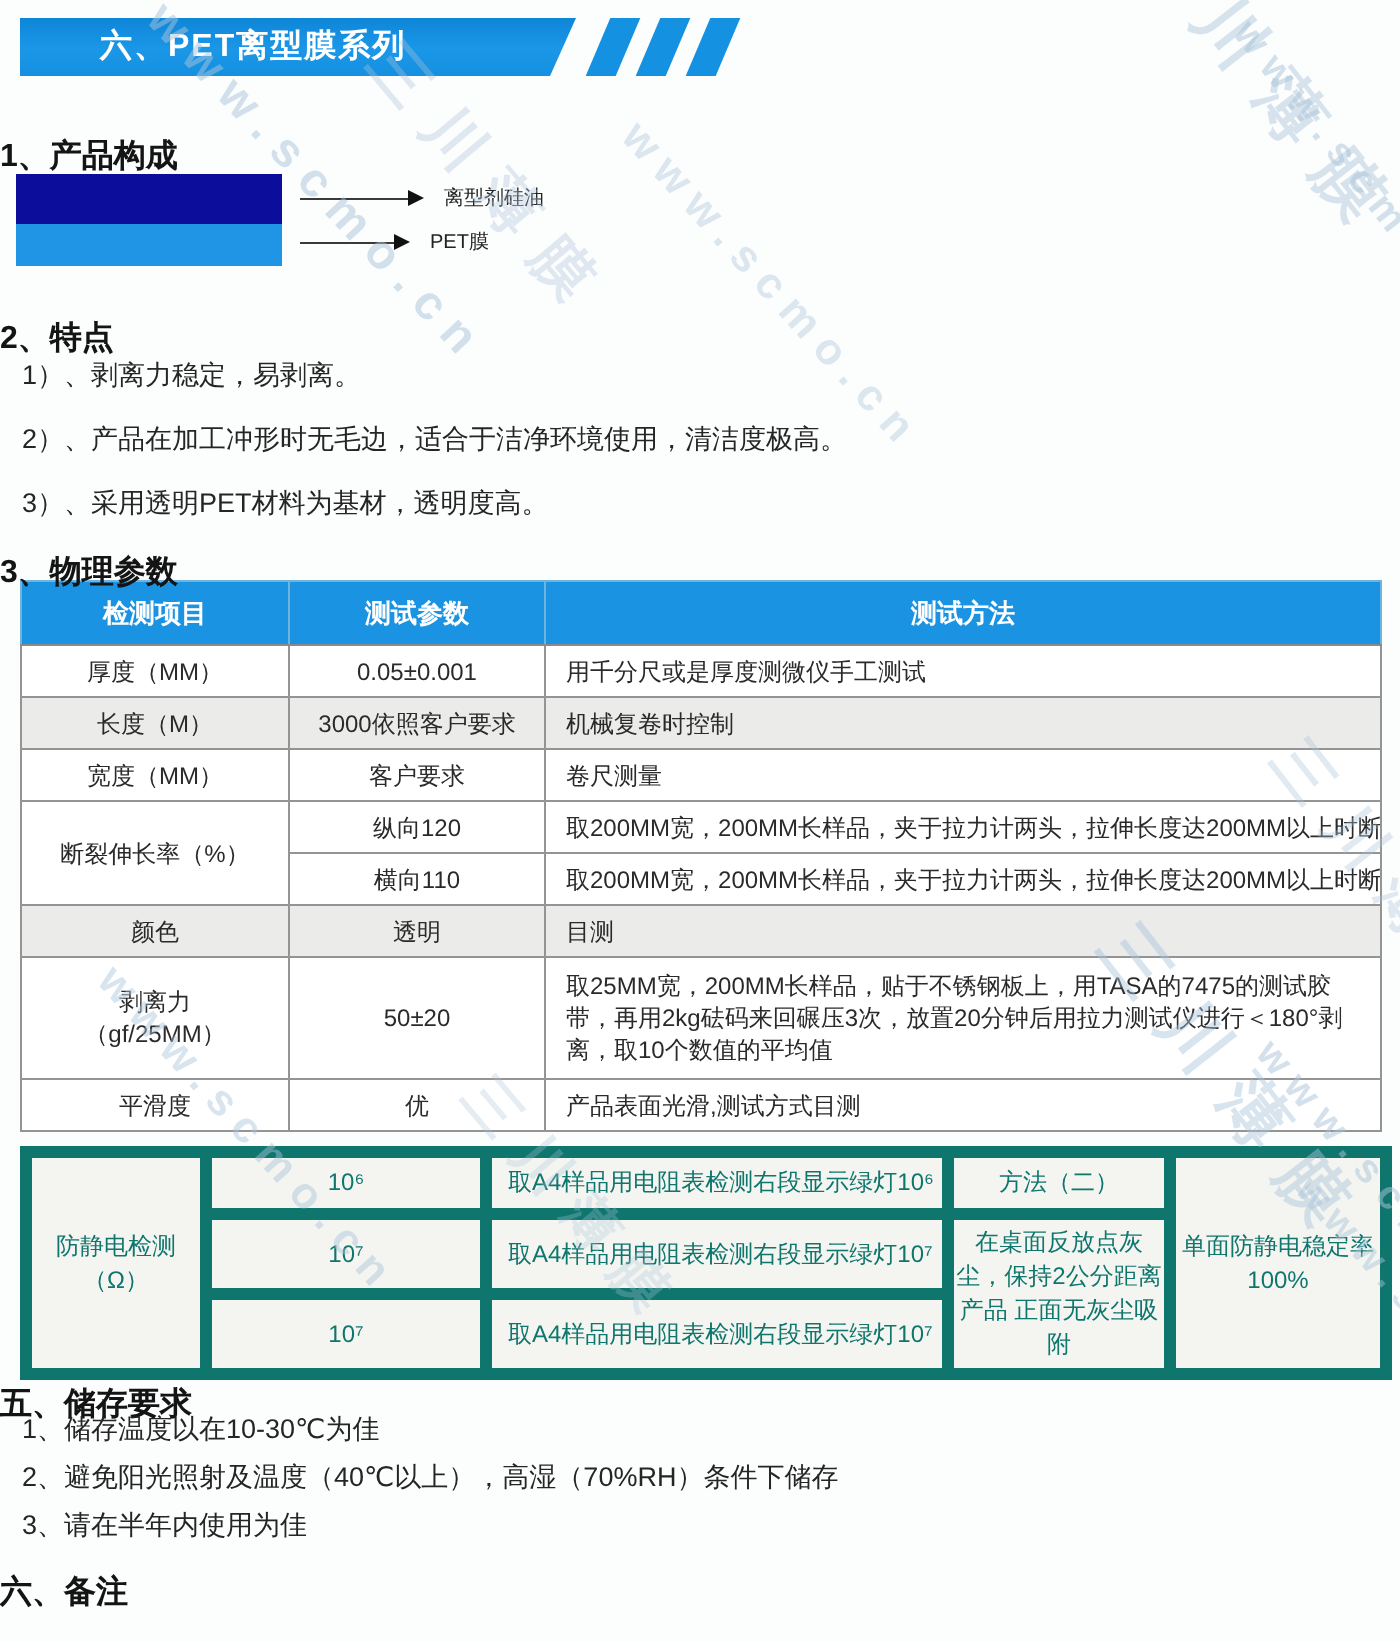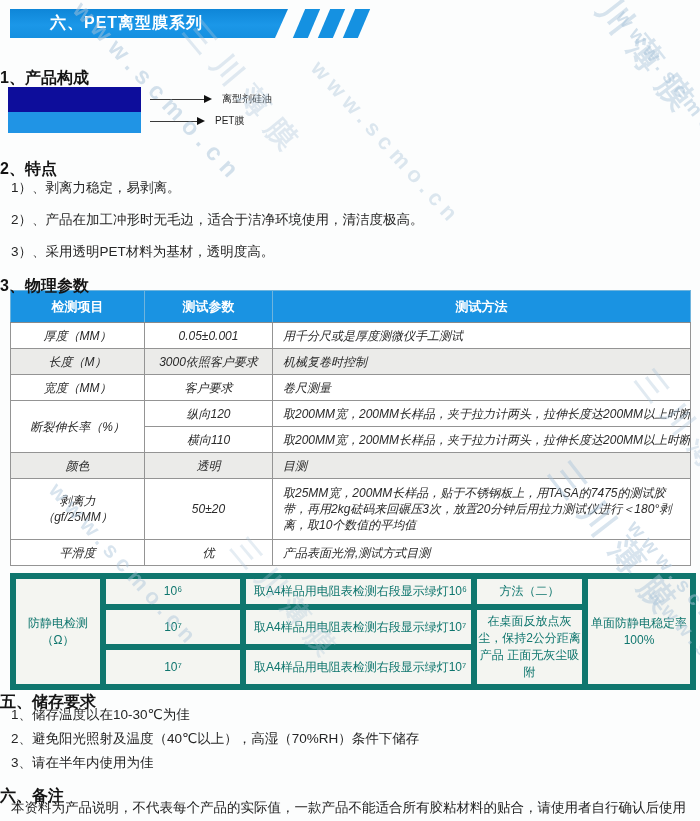--- a/index.html
+++ b/index.html
@@ -43,21 +43,21 @@
   }
   .comp-label { position:absolute; font-size:10px; color:#222; z-index:3; }
 
   
   table { border-collapse:collapse; table-layout:fixed; position:absolute; left:10px; z-index:2; background:#fff; }
   .t1 { top:290px; width:680px; font-size:12px; }
   .t1 th {
     background:#1a93e2; color:#fff; font-weight:bold; font-size:13px;
     height:32px; border:1px solid #6fb4dd; border-bottom-color:#8a8a8a;
   }
-  .t1 td { border:1px solid #949494; height:26px; padding:4px 6px; text-align:center; color:#2a2a2a; line-height:16px;font-style:italic; }
+  .t1 td { border:1px solid #949494; height:26px; padding:4px 6px; text-align:center; color:#2a2a2a; line-height:16px; }
   .t1 td.method { text-align:left; padding-left:10px; }
   .t1 tr.shade td { background:#ebebe9; }
   .t1 td.tall { height:61px; }
   .t1 .nowrap { white-space:nowrap; overflow:hidden; }
   .pre { white-space:pre-line; }
 
   .t2 { top:573px; width:680px; font-size:12px; background:#f6f6f3; }
   .t2 td { border:6px solid #0f766e; height:31px; padding:3px 1px; text-align:center; color:#0f766e; line-height:17px; background:#f4f5f1; }
   .t2 td.desc { text-align:left; padding-left:8px; white-space:nowrap; overflow:hidden; }
 
@@ -188,15 +188,14 @@
       </tr>
     </tbody>
   </table>
 
   <div class="h-sec" style="top:680px;">五、储存要求</div>
   <div class="body-line" style="top:706px;">1、储存温度以在10-30℃为佳</div>
   <div class="body-line" style="top:730px;">2、避免阳光照射及温度（40℃以上），高湿（70%RH）条件下储存</div>
   <div class="body-line" style="top:754px;">3、请在半年内使用为佳</div>
 
   <div class="h-sec" style="top:774px;text-align:right;">六、备注</div>
-  <div class="remark-text">本资料为产品说明，不代表每个产品的实际值，一款产品不能适合所有胶粘材料的贴合，请使用者自行确认后使用</div>
 
 </div>
 
 </body></html>

